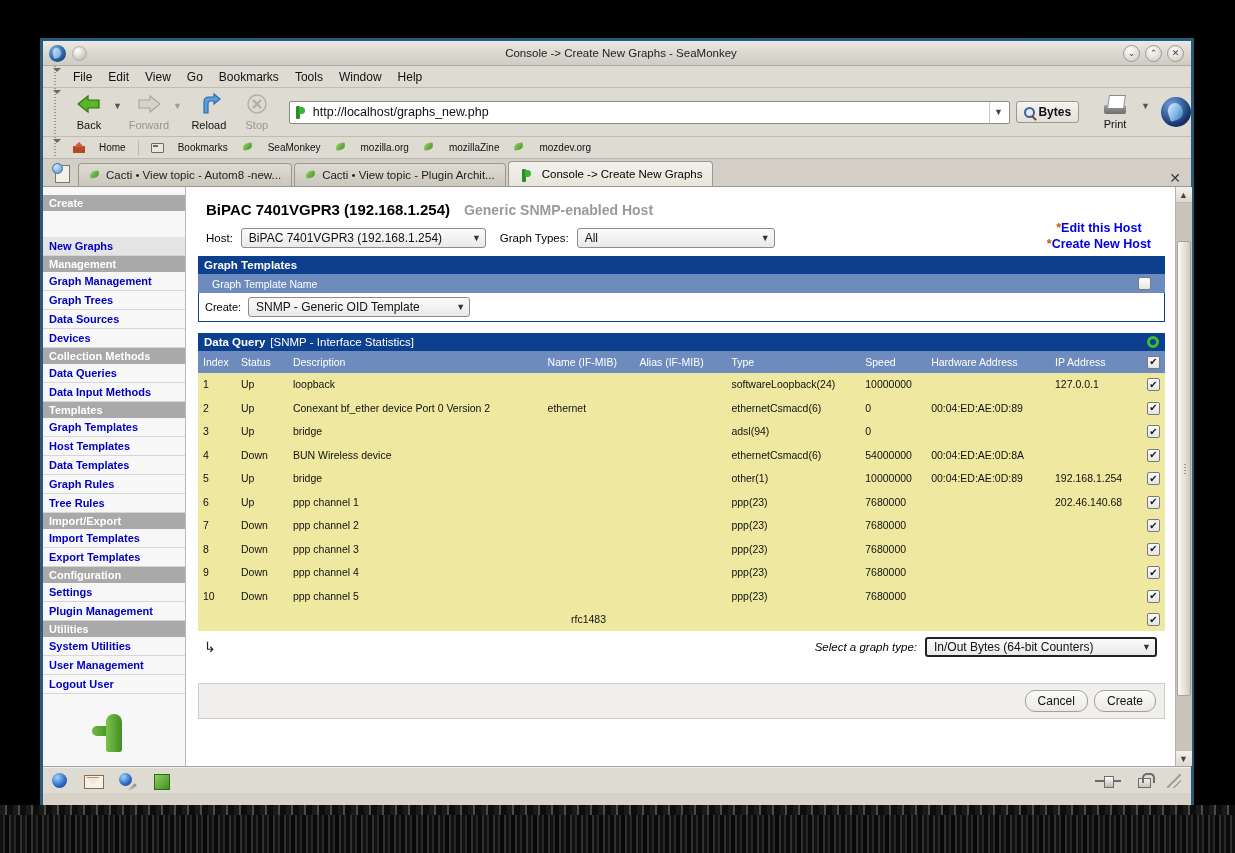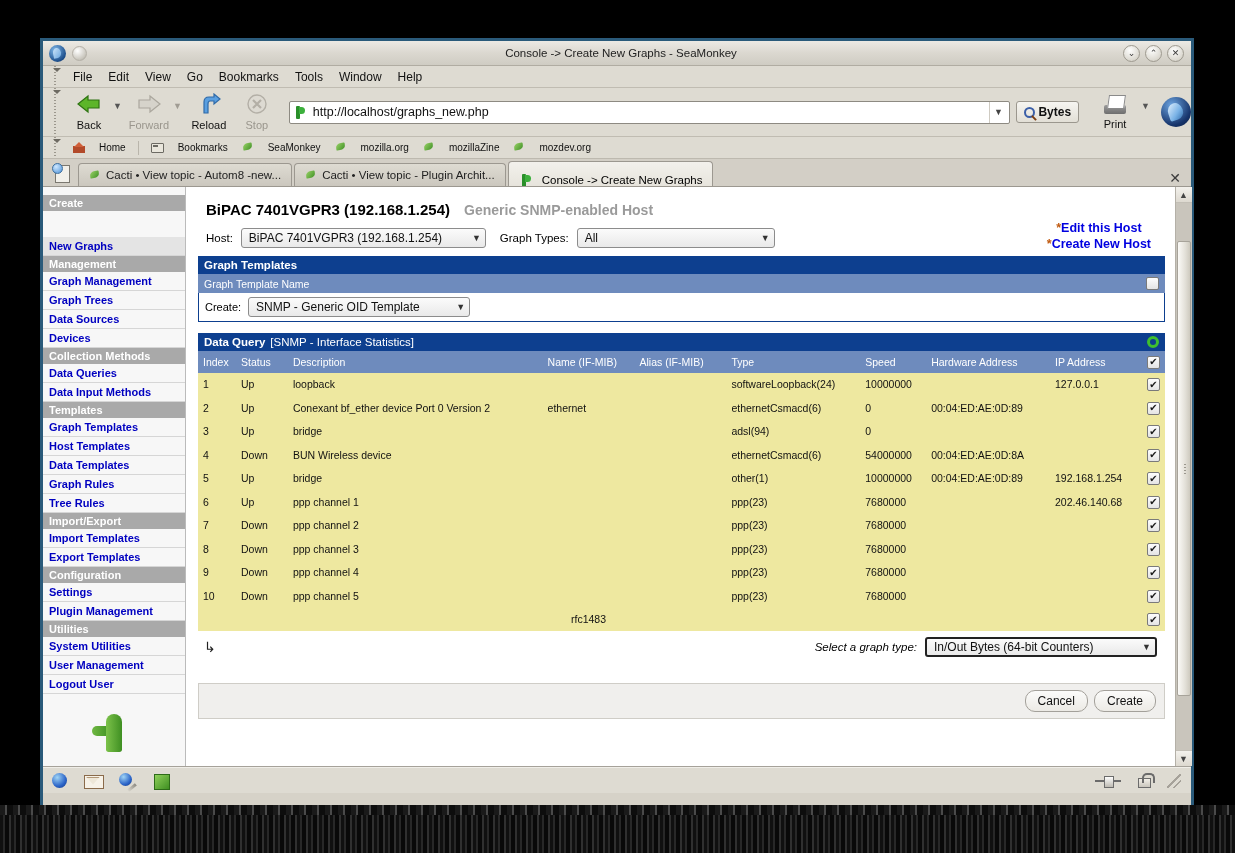--- a/index.html
+++ b/index.html
@@ -204,21 +204,21 @@
     height:23px; padding:0 10px;
     border:1px solid #9c9890; border-bottom:none;
     border-radius:4px 4px 0 0;
     background:linear-gradient(to bottom,#dedbd2,#cbc7be);
     font-size:11.5px; color:#222;
     max-width:245px; white-space:nowrap; overflow:hidden;
     margin-right:2px;
   }
   .tab.active {
     background:linear-gradient(to bottom,#f3f1ec,#e7e4dc);
-    height:25px; color:#000;align-items:flex-end;
+    height:25px; color:#000;
   }
   .tab-close {
     margin-left:auto; padding-right:10px; font-size:14px; color:#3b3b3b;
   }
   
   .content {
     position:relative;
     height: 580px;
     background: #fff;
     display:flex;
@@ -283,21 +283,21 @@
   }
   .hostlinks .star { color:#c05a10; }
   .bluebar {
     background:#0d3f8f; color:#fff; font-weight:bold;
     padding:3px 6px; font-size:11.5px;
     display:flex; align-items:center;
   }
   .bluebar .lite { font-weight:normal; }
   .subbar {
     background:#6e8bbd; color:#fff;
-    padding:3px 6px; font-size:10.5px;
+    padding:3px 14px; font-size:10.5px;
     display:flex; align-items:center;
   }
   .panel { border:1px solid #0d3f8f; border-top:none; }
   .createrow {
     background:#fff; padding:4px 6px; display:flex; align-items:center; gap:7px;
     font-size:11px;
   }
   .cbx {
     width:13px;height:13px;border:1px solid #7a7a7a;border-radius:2px;
     background:linear-gradient(to bottom,#fdfdfd,#e4e4e4);

